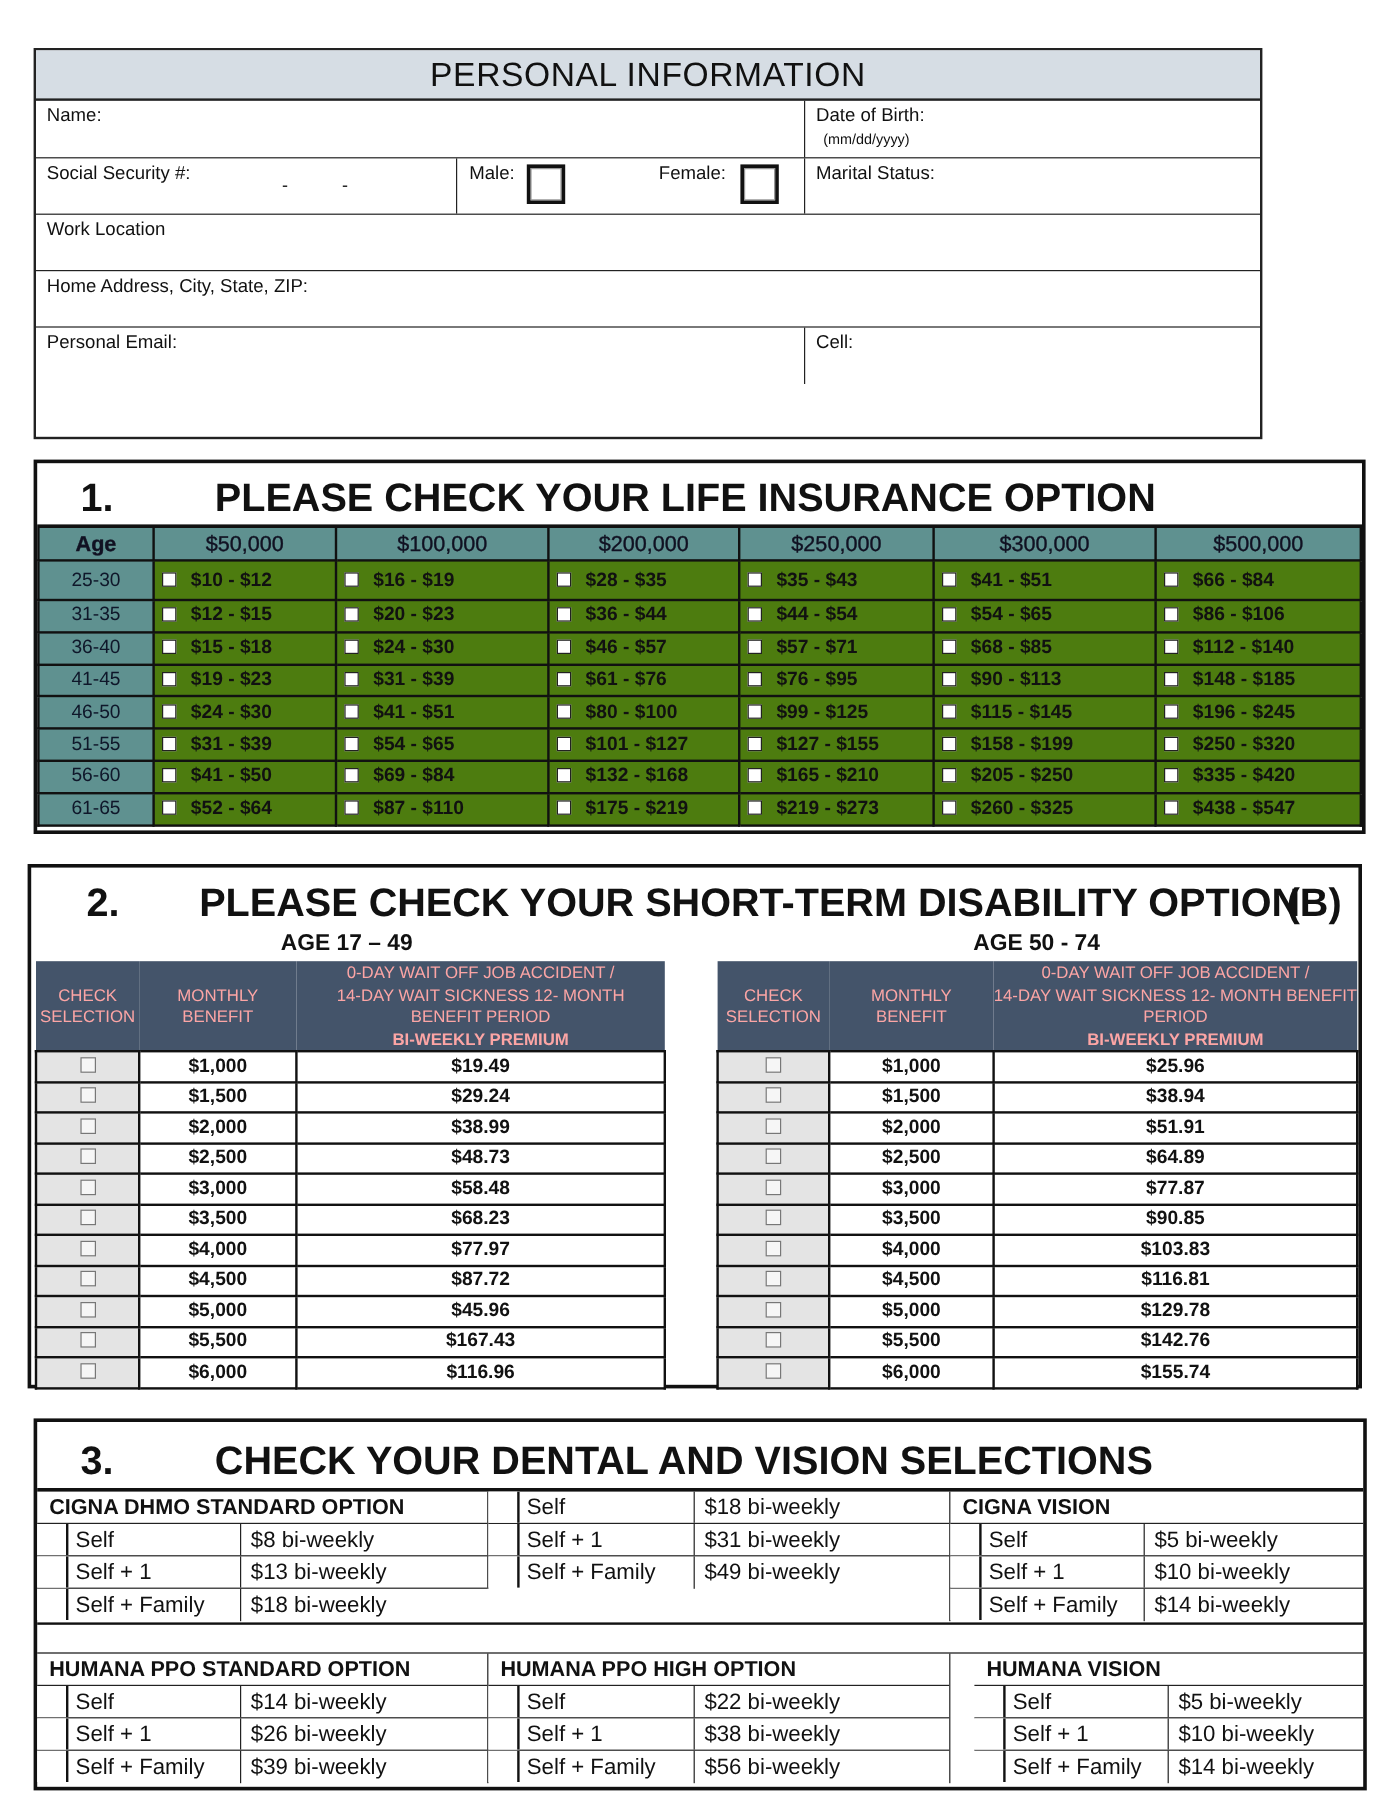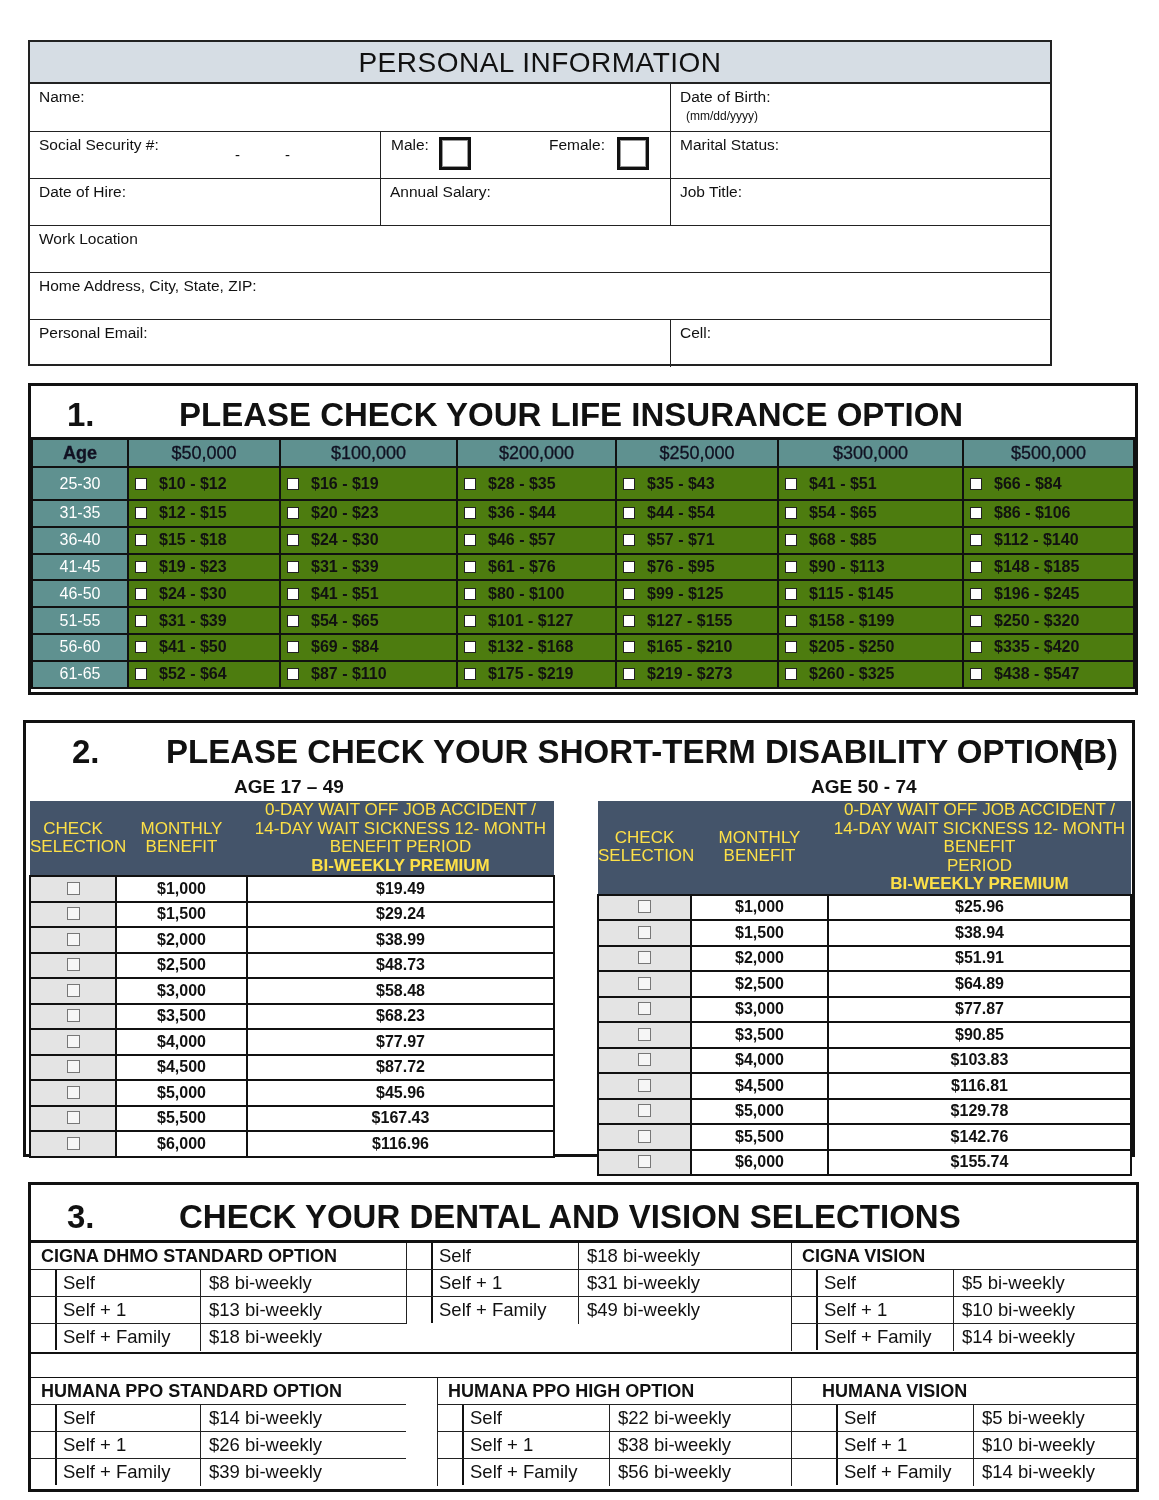--- a/index.html
+++ b/index.html
@@ -27,31 +27,31 @@
   .sec-text { position: absolute; left: 148px; white-space: nowrap; }
 
   
   .life { left: 28px; top: 383px; width: 1110px; height: 312px; }
   .life .sec-head { border-bottom: 3px solid #111; }
   .life table { border-collapse: collapse; width: 100%; table-layout: fixed; }
   .life th { background: #5f9190; color: #112; font-size: 18px; font-weight: normal; height: 27px;
              border: 2px solid #111; border-top: none; -webkit-text-stroke: 0.3px #112; }
   .life th.age { font-weight: bold; }
   .life td { border: 2px solid #111; height: 26.8px; font-size: 16px; font-weight: bold; background: #4d7c0f; padding-left: 6px; white-space: nowrap; }
-  .life td.agecell { background: #5f9190; font-weight: normal; text-align: center; color: #ffffff; padding-left: 0; font-size: 16px; }
+  .life td.agecell { background: #5f9190; font-weight: normal; text-align: center; color: #0f172a; padding-left: 0; font-size: 16px; }
   .life tr.r0 td { height: 33px; }
   .cb { display: inline-block; width: 12px; height: 12px; border: 1.5px solid #222; background: #fff; vertical-align: -1px; margin-right: 12px; }
 
   
   .std { left: 23px; top: 720px; width: 1112px; height: 437px; }
   .std .sec-head { height: 56px; line-height: 58px; }
   .std-b { position: absolute; right: 14px; top: 0; font-size: 33px; font-weight: bold; }
   .std-age { position: absolute; top: 53px; font-size: 19px; font-weight: bold; }
   .std-table { position: absolute; top: 78px; border-collapse: collapse; table-layout: fixed; }
-  .std-table th { background: #44546a; color: #fde047; font-weight: normal; font-size: 17px; line-height: 18.5px; height: 74px; vertical-align: middle; text-align: center; }
+  .std-table th { background: #44546a; color: #fca5a5; font-weight: normal; font-size: 14px; line-height: 18.5px; height: 74px; vertical-align: middle; text-align: center; }
   .std-table th .bold { font-weight: bold; }
   .std-table td { border: 2px solid #111; height: 25.5px; text-align: center; font-size: 16px; font-weight: bold; background: #fff; }
   .std-table td.chk { background: #e4e4e4; }
   .std-cb { display: inline-block; width: 13px; height: 13px; border: 1px solid #777; background: #f6f6f6; vertical-align: -1px; }
 
   
   .dv { left: 28px; top: 1182px; width: 1111px; height: 310px; }
   .dv .sec-head { border-bottom: 3px solid #111; height: 58px; line-height: 64px; }
   .dv-plan { position: absolute; top: 0; }
   .dv-plan-title { height: 27px; font-weight: bold; font-size: 18px; line-height: 27px; padding-left: 10px; border-bottom: 1.5px solid #222; white-space: nowrap; }
@@ -88,31 +88,20 @@
       <span class="gender-label" style="left:10px">Male:</span>
       <span class="gender-box" style="left:58px"></span>
       <span class="gender-label" style="left:168px">Female:</span>
       <span class="gender-box" style="left:236px"></span>
     </div>
     <div class="pi-cell bl" style="left:640px;right:0">
       <span>Marital Status:</span>
     </div>
   </div>
 
-  <div class="pi-row">
-    <div class="pi-cell" style="left:0;width:350px">
-      <span>Date of Hire:</span>
-    </div>
-    <div class="pi-cell bl" style="left:350px;width:290px">
-      <span>Annual Salary:</span>
-    </div>
-    <div class="pi-cell bl" style="left:640px;right:0">
-      <span>Job Title:</span>
-    </div>
-  </div>
 
   <div class="pi-row">
     <div class="pi-cell" style="left:0;right:0">
       <span>Work Location</span>
     </div>
   </div>
 
   <div class="pi-row">
     <div class="pi-cell" style="left:0;right:0">
       <span>Home Address, City, State, ZIP:</span>
@@ -466,21 +455,21 @@
           <span class="dv-box"></span>
           <span class="dv-tier">Self + 1</span>
           <span class="dv-price" style="left: 169px;">$26 bi-weekly</span>
         </div>
         <div class="dv-row">
           <span class="dv-box"></span>
           <span class="dv-tier">Self + Family</span>
           <span class="dv-price" style="left: 169px;">$39 bi-weekly</span>
         </div>
       </div>
-      <div class="dv-plan" style="left: 375px; width: 385px; top: 135px; border-left: 1.5px solid rgb(34, 34, 34); margin-left: 31px;">
+      <div class="dv-plan" style="left: 375px; width: 385px; top: 135px; border-left: 1.5px solid rgb(34, 34, 34);">
         <div class="dv-plan-title">HUMANA PPO HIGH OPTION</div>
         <div class="dv-row">
           <span class="dv-box"></span>
           <span class="dv-tier">Self</span>
           <span class="dv-price" style="left: 171px;">$22 bi-weekly</span>
         </div>
         <div class="dv-row">
           <span class="dv-box"></span>
           <span class="dv-tier">Self + 1</span>
           <span class="dv-price" style="left: 171px;">$38 bi-weekly</span>

